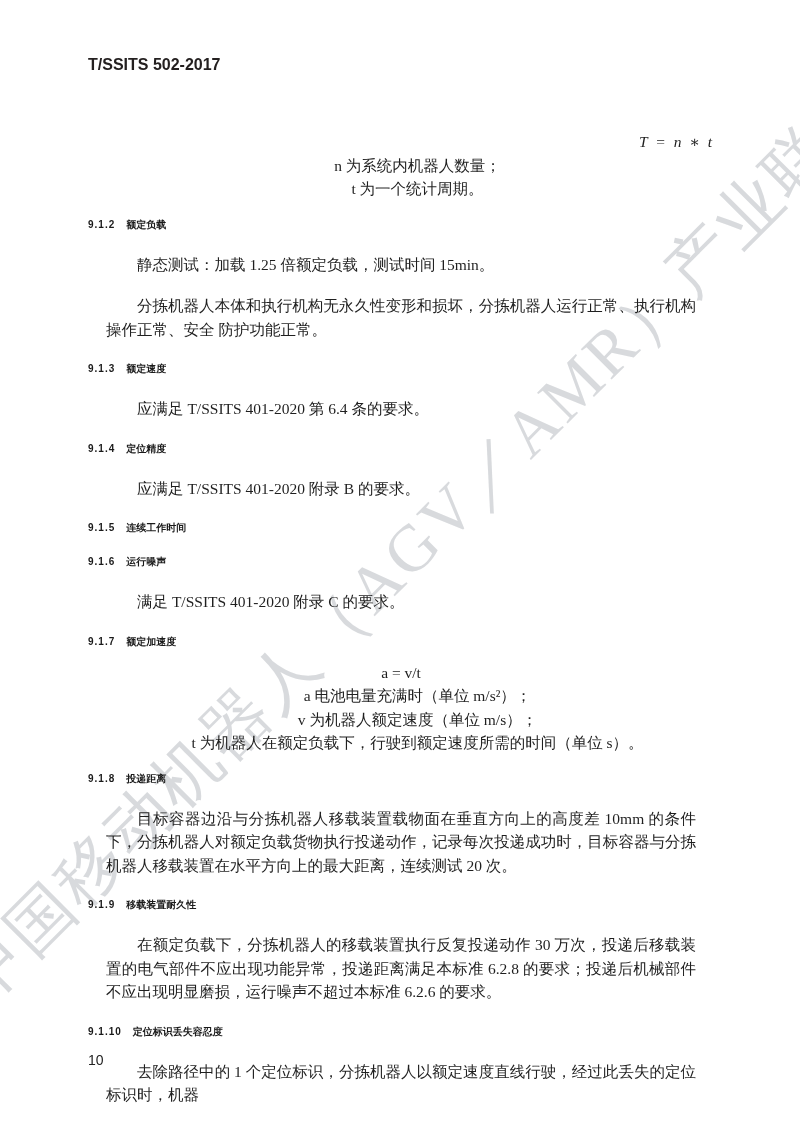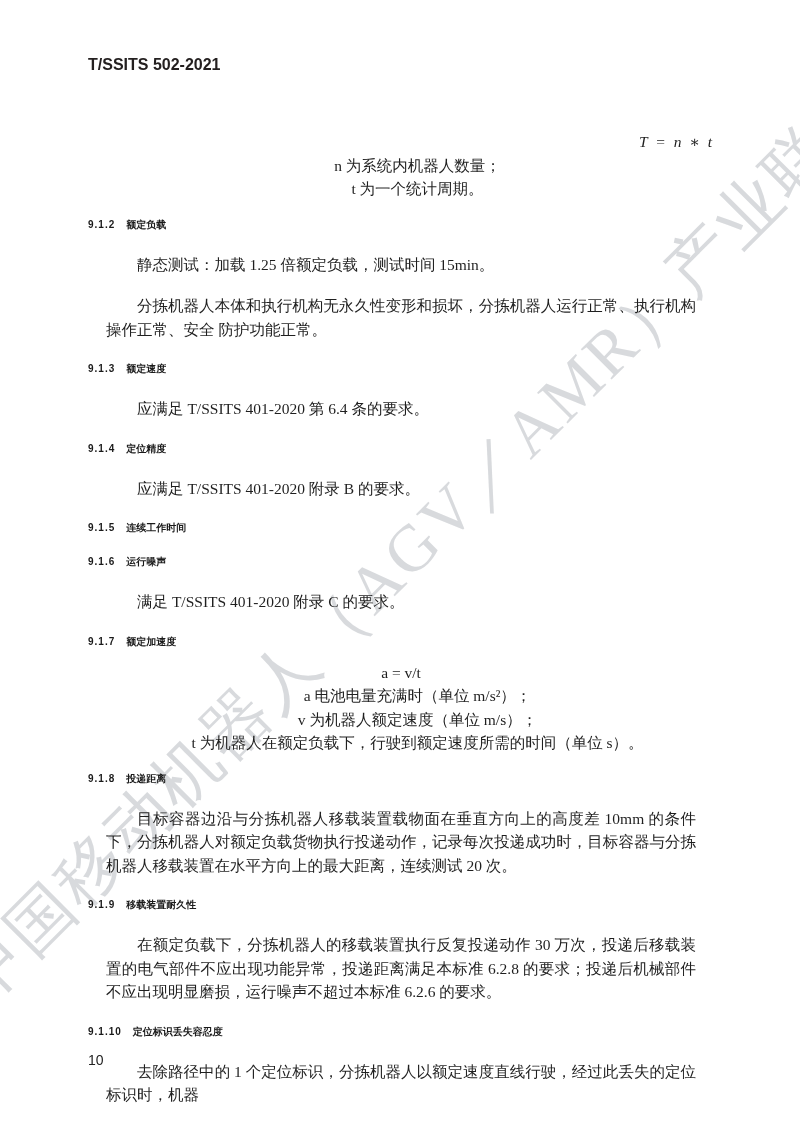--- a/index.html
+++ b/index.html
@@ -94,21 +94,21 @@
     z-index: 1;
   }
 </style>
 </head>
 <body>
 
 <div class="page">
 
   <div class="watermark">中国移动机器人（AGV／AMR）产业联盟</div>
 
-  <div class="doc-header">T/SSITS 502-2021</div>
+  <div class="doc-header">T/SSITS 502-2017</div>
 
   <div class="doc-body">
 
     <p class="formula italic">T = n ∗ t</p>
     <p class="def">n 为系统内机器人数量；</p>
     <p class="def">t 为一个统计周期。</p>
 
     <h2 class="heading"><span class="sec-num">9.1.2</span><span>额定负载</span></h2>
     <p class="para">静态测试：加载 1.25 倍额定负载，测试时间 15min。</p>
     <p class="para">分拣机器人本体和执行机构无永久性变形和损坏，分拣机器人运行正常、执行机构操作正常、安全 防护功能正常。</p>

